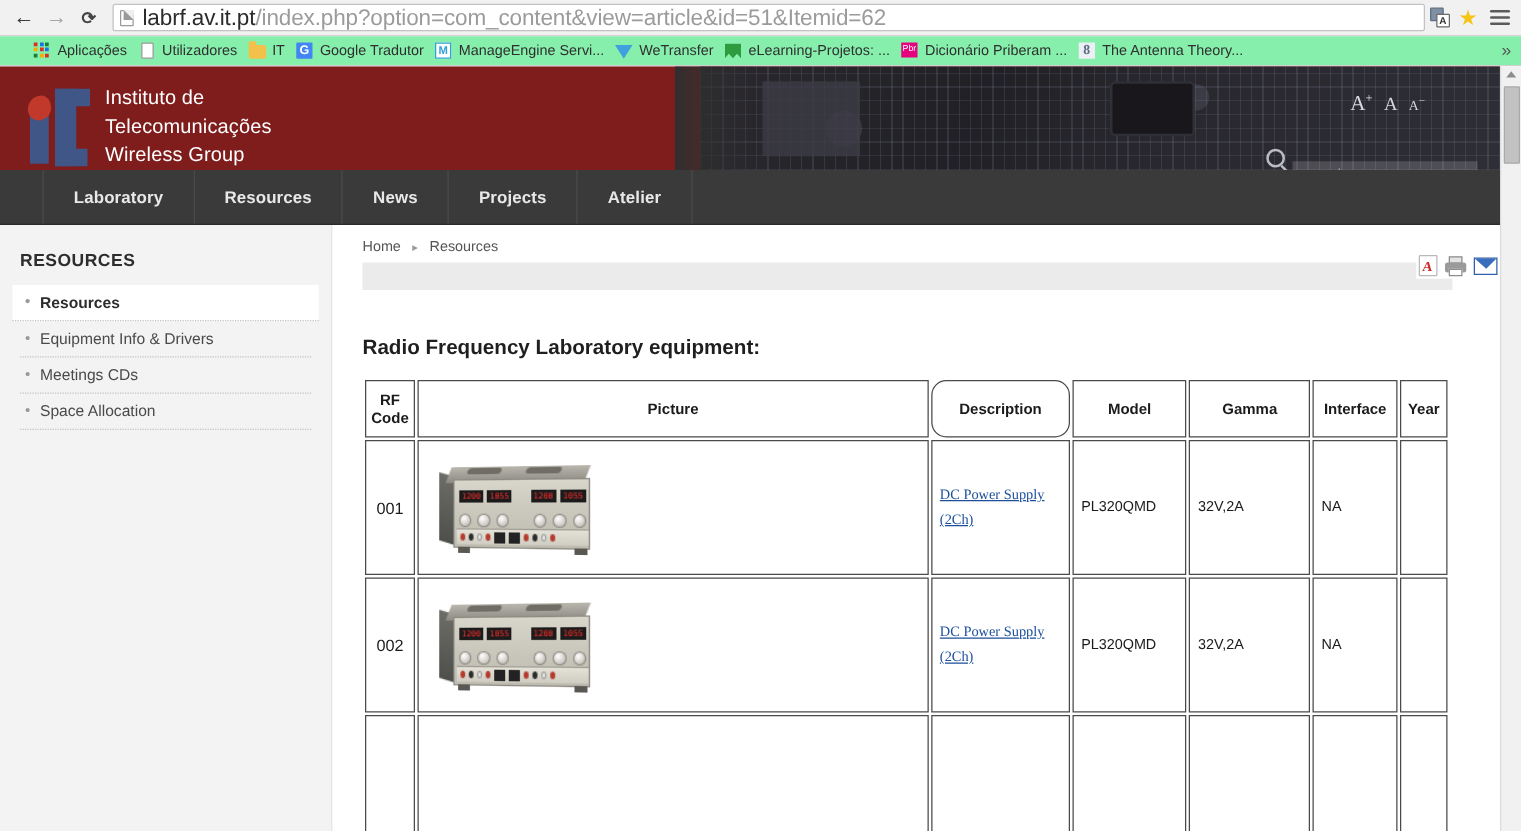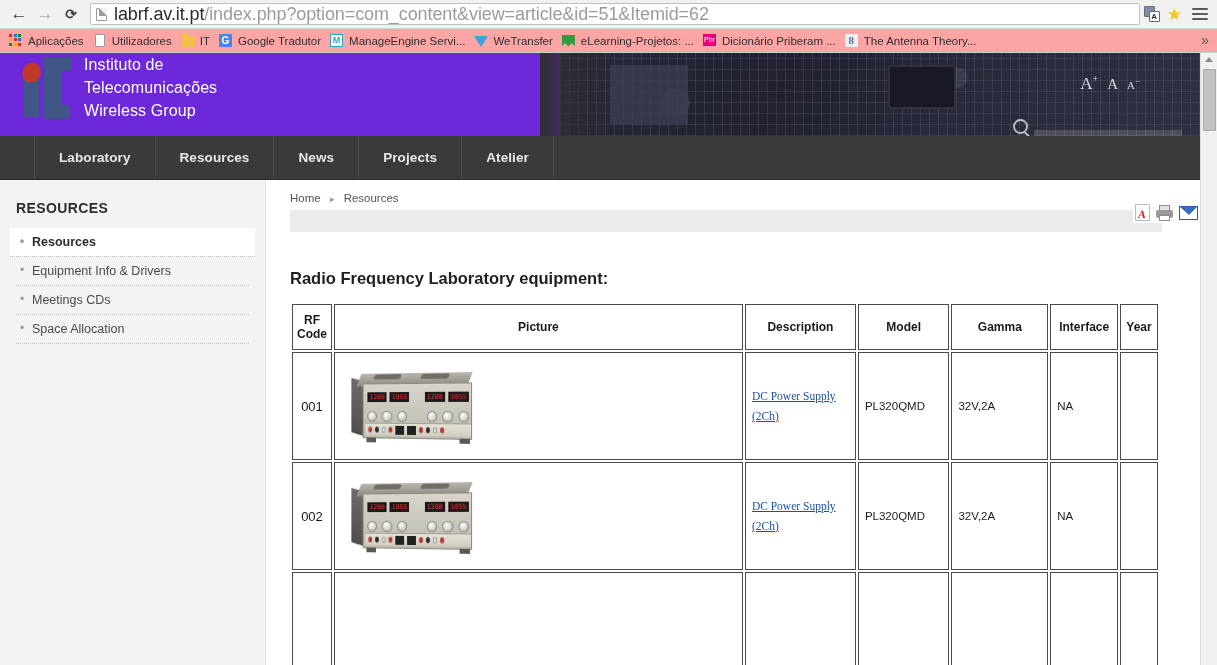--- a/index.html
+++ b/index.html
@@ -59,23 +59,23 @@
     font-size: 8px; color: #333; text-align: center; line-height: 10px;
     font-weight: bold;
   }
   .star-icon { font-size: 17px; color: #f5c518; margin: 0 6px 0 2px; line-height: 1; }
   .menu-icon { width: 16px; margin: 0 3px 0 4px; }
   .menu-icon span {
     display: block; height: 2px; background: #5a5a5a; margin: 3px 0; border-radius: 1px;
   }
 
   .bookmarks-bar {
-    height: 24px; background: #fca5a5;
+    height: 24px; background: #86efac;
     border-bottom: 1px solid #cfcfcf;
-    display: flex; align-items: center; padding: 0 6px;
+    display: flex; align-items: center; padding: 0 24px;
     font-size: 11.5px; color: #333;
     position: relative;
   }
   .bm {
     display: flex; align-items: center; padding: 0 6px 0 3px;
     white-space: nowrap; height: 20px;
   }
   .bm-label { margin-left: 5px; color: #2f2f2f; font-size: 11.5px; }
   .bm-ico { width: 14px; height: 14px; flex: 0 0 auto; position: relative; }
   .ico-apps { display: grid; grid-template-columns: repeat(3,3px); grid-template-rows: repeat(3,3px); gap: 1.5px; }
@@ -124,22 +124,22 @@
 
   
   .viewport {
     position: relative; width: 1217px; height: 612px;
     background: #fff; overflow: hidden;
   }
   .page { width: 1200px; height: 612px; overflow: hidden; position: relative; }
 
   
   .site-header {
-    height: 83px; background: #6d28d9; position: relative; overflow: hidden;
-    display: flex; align-items: flex-start;
+    height: 83px; background: #7f1d1d; position: relative; overflow: hidden;
+    display: flex; align-items: flex-end;
   }
   .banner-img {
     position: absolute; left: 560px; top: 0; width: 640px; height: 83px;
     background:
       radial-gradient(circle at 18% 60%, rgba(120,130,150,.22) 0 14px, transparent 15px),
       radial-gradient(circle at 62% 30%, rgba(140,150,170,.18) 0 10px, transparent 11px),
       repeating-linear-gradient(90deg, rgba(150,165,190,.16) 0 1px, transparent 1px 9px),
       repeating-linear-gradient(0deg, rgba(150,165,190,.13) 0 1px, transparent 1px 11px),
       linear-gradient(115deg,#262a30 0%, #1d2127 35%, #252a31 60%, #2b3038 100%);
     opacity: .95;
@@ -291,21 +291,21 @@
     border-collapse: separate; border-spacing: 2px; width: 870px;
     font-size: 12px; color: #1b1b1b;
   }
   table.equip td, table.equip th {
     border: 1px solid #4a4a4a; padding: 4px 6px; vertical-align: middle;
     background: #fff; font-weight: normal;
   }
   table.equip th { text-align: center; font-weight: bold; font-size: 12px; padding: 8px 4px; }
   .col-rf { width: 34px; text-align: center; }
   .col-pic { width: 416px; }
-  .col-desc { width: 112px; }
+  .col-desc { width: 112px; border-radius: 12px; }
   .col-model { width: 92px; }
   .col-gamma { width: 98px; }
   .col-iface { width: 68px; }
   .col-year { width: 38px; }
   td.cell-rf { text-align: center; font-size: 13px; }
   td.cell-desc a { color: #1c4f9c; text-decoration: underline; font-size: 11.5px; line-height: 20px; display:inline-block;font-family:Liberation Serif, serif;}
   td.cell-plain { font-size: 11.5px; }
   tr.data-row td { height: 108px; }
   tr.empty-row td { height: 108px; }
 

